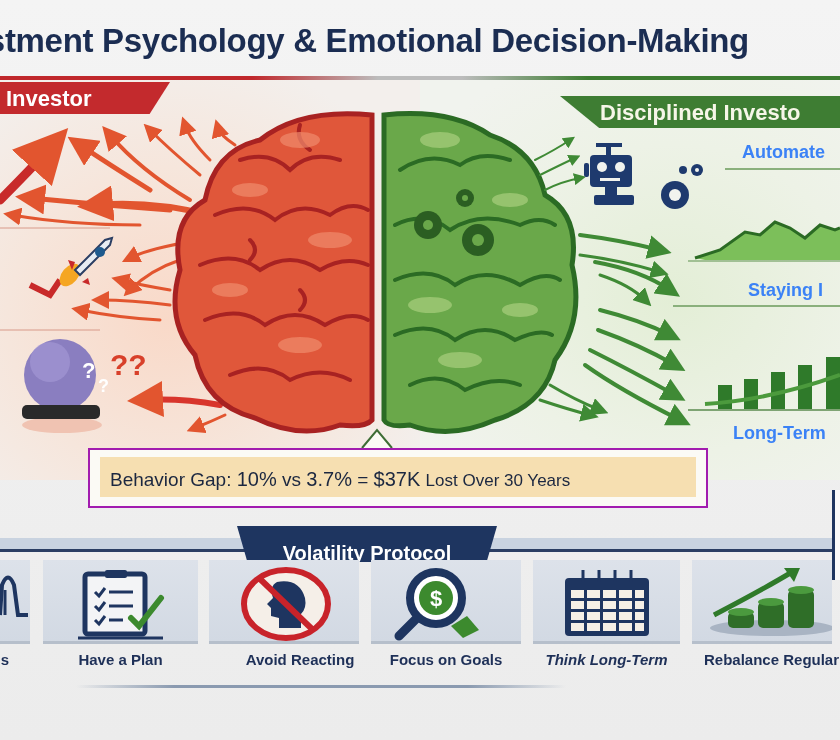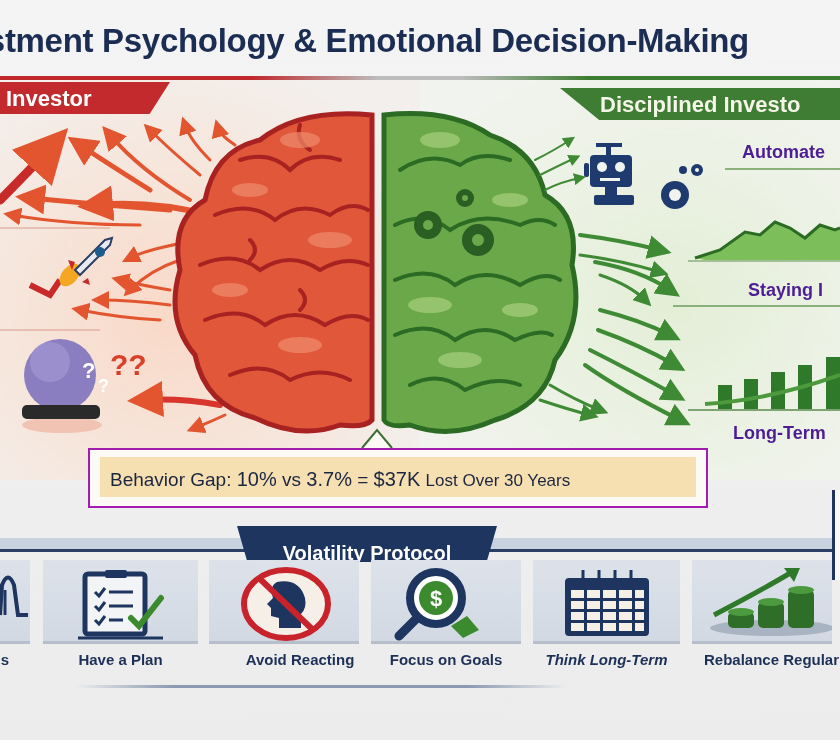--- a/index.html
+++ b/index.html
@@ -29,29 +29,29 @@
     background: radial-gradient(ellipse at 60% 55%, #e3eed6 0%, #edf2e6 50%, #f1f3ee 85%);
   }
   .banner-left {
     position: absolute; left: 0; top: 82px; width: 170px; height: 32px;
     background: #c32a2d;
     clip-path: polygon(0 0, 100% 0, 88% 100%, 0 100%);
     color: #fff; font-weight: bold; font-size: 22px;
     padding: 4px 0 8px 6px;
   }
   .banner-right {
-    position: absolute; left: 560px; top: 88px; width: 280px; height: 32px;
+    position: absolute; left: 560px; top: 96px; width: 280px; height: 32px;
     background: #3e7d33;
     clip-path: polygon(0 0, 100% 0, 100% 100%, 14% 100%);
     color: #f6f6e8; font-weight: bold; font-size: 22px;
     padding: 4px 0 12px 40px; white-space: nowrap; overflow: hidden;
   }
   .svg-layer { position: absolute; left: 0; top: 0; }
   .right-label {
-    position: absolute; font-weight: bold; font-size: 18px; color: #4c1d95; white-space: nowrap;
+    position: absolute; font-weight: bold; font-size: 18px; color: #3b82f6; white-space: nowrap;
   }
   .right-rule { position: absolute; height: 2px; background: #8ab07c; }
   
   .callout {
     position: absolute; left: 88px; top: 448px; width: 620px; height: 60px;
     background: #fbfaf5; border: 2px solid #a21caf;
   }
   .callout-inner {
     position: absolute; left: 10px; top: 7px; width: 596px; height: 40px;
     background: #f6dfb1;

